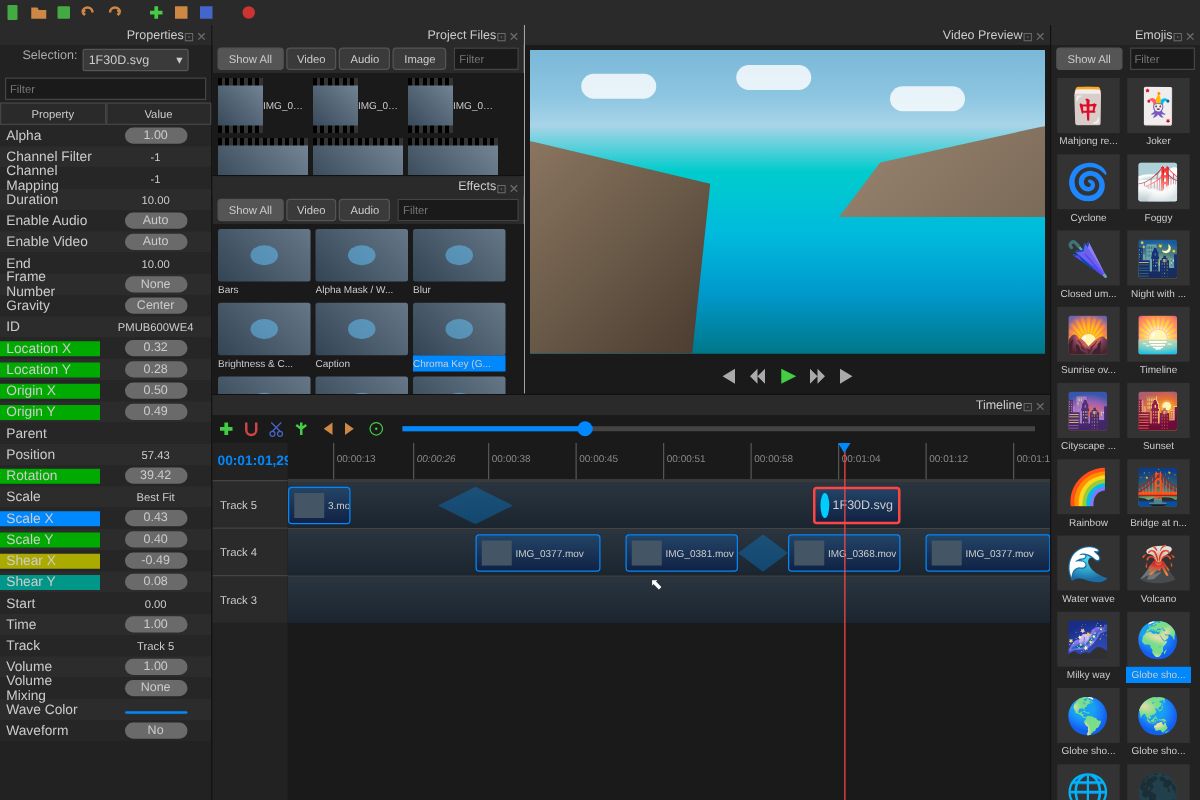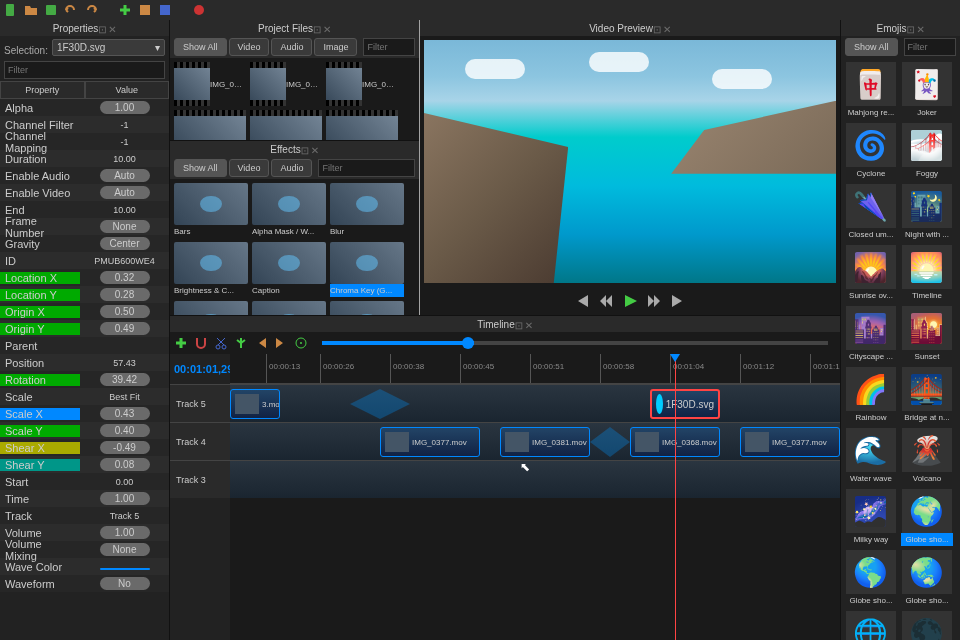--- a/index.html
+++ b/index.html
@@ -1,24 +1,24 @@
 <!DOCTYPE html>
 <html><head>
 <meta charset="utf-8">
 <style>
 *{margin:0;padding:0;box-sizing:border-box;font-family:Arial,sans-serif;font-size:10px;color:#ccc}
 body{background:#2a2a2a;width:960px;height:640px;overflow:hidden}
 .toolbar{height:20px;background:#2a2a2a;display:flex;align-items:center;gap:6px;padding:0 4px}
 .tb-icon{width:14px;height:14px;display:inline-block;cursor:pointer}
 .main{display:flex;height:620px}
-.panel-header{height:16px;background:#2a2a2a;display:flex;align-items:center;padding:0 4px;justify-content:center;font-size:9px;color:#aaa}
+.panel-header{height:16px;background:#2a2a2a;display:flex;align-items:center;padding:0 4px;justify-content:flex-end;font-size:9px;color:#aaa}
 .panel-header .dots{display:flex;gap:2px}
 .panel-header .dot{width:8px;height:8px;opacity:0.4}
 .left{width:170px;background:#222;display:flex;flex-direction:column;border-right:1px solid #111}
-.sel-row{display:flex;align-items:flex-end;padding:3px 4px;gap:4px}
+.sel-row{display:flex;align-items:flex-start;padding:3px 18px;gap:4px}
 .sel-label{color:#aaa}
 .sel-drop{flex:1;background:#3a3a3a;border:1px solid #555;border-radius:2px;padding:2px 4px;display:flex;justify-content:space-between;align-items:center}
 .filter-input{width:calc(100% - 8px);margin:2px 4px;background:#1a1a1a;border:1px solid #444;padding:3px;color:#888;font-size:9px}
 .prop-table{flex:1;overflow-y:auto}
 .prop-head{display:flex;background:#2a2a2a}
 .prop-head>div{flex:1;padding:3px 6px;text-align:center;font-size:9px;border:1px solid #444}
 .prop-row{display:flex;height:17px;align-items:center}
 .prop-row:nth-child(odd){background:#262626}
 .prop-row:nth-child(even){background:#2c2c2c}
 .prop-name{width:80px;padding:0 5px;font-size:11px}
@@ -485,21 +485,21 @@
     <div class="tl-time">00:01:01,29</div>
     <div id="trk-heads">
               <div class="tl-trk-head">Track 5</div>
               <div class="tl-trk-head">Track 4</div>
               <div class="tl-trk-head">Track 3</div>
             </div>
    </div>
    <div class="tl-body">
     <div class="tl-ruler" id="tl-ruler">
               <div class="tick" style="left: 36px;">00:00:13</div>
-              <div class="tick" style="left: 90px;">00:00:26</div>
+              <div class="tick" style="left: 100px; font-style: italic;">00:00:26</div>
               <div class="tick" style="left: 160px;">00:00:38</div>
               <div class="tick" style="left: 230px;">00:00:45</div>
               <div class="tick" style="left: 300px;">00:00:51</div>
               <div class="tick" style="left: 370px;">00:00:58</div>
               <div class="tick" style="left: 440px;">00:01:04</div>
               <div class="tick" style="left: 510px;">00:01:12</div>
               <div class="tick" style="left: 580px;">00:01:18</div>
             </div>
     <div id="tl-tracks">
               <div class="tl-trk">

